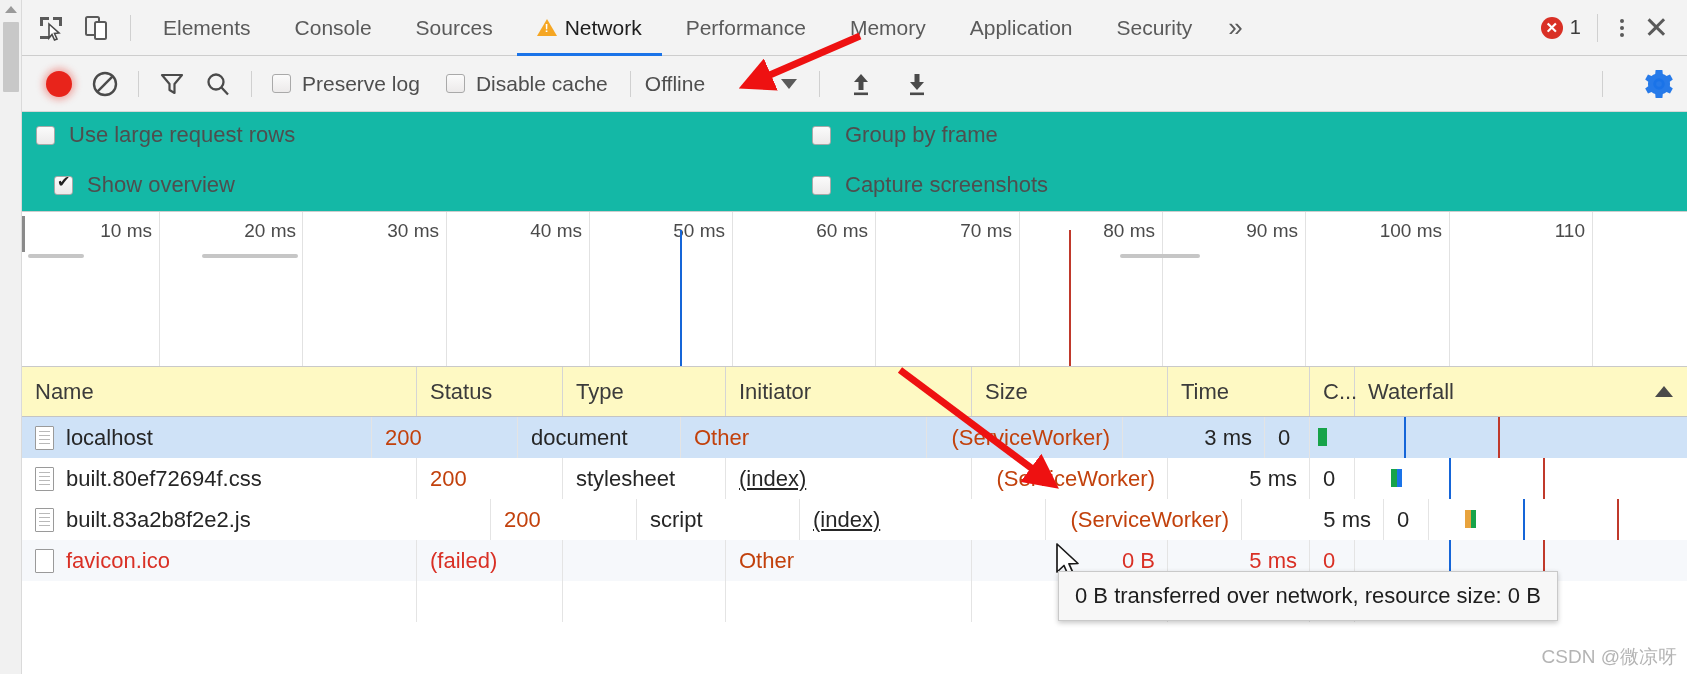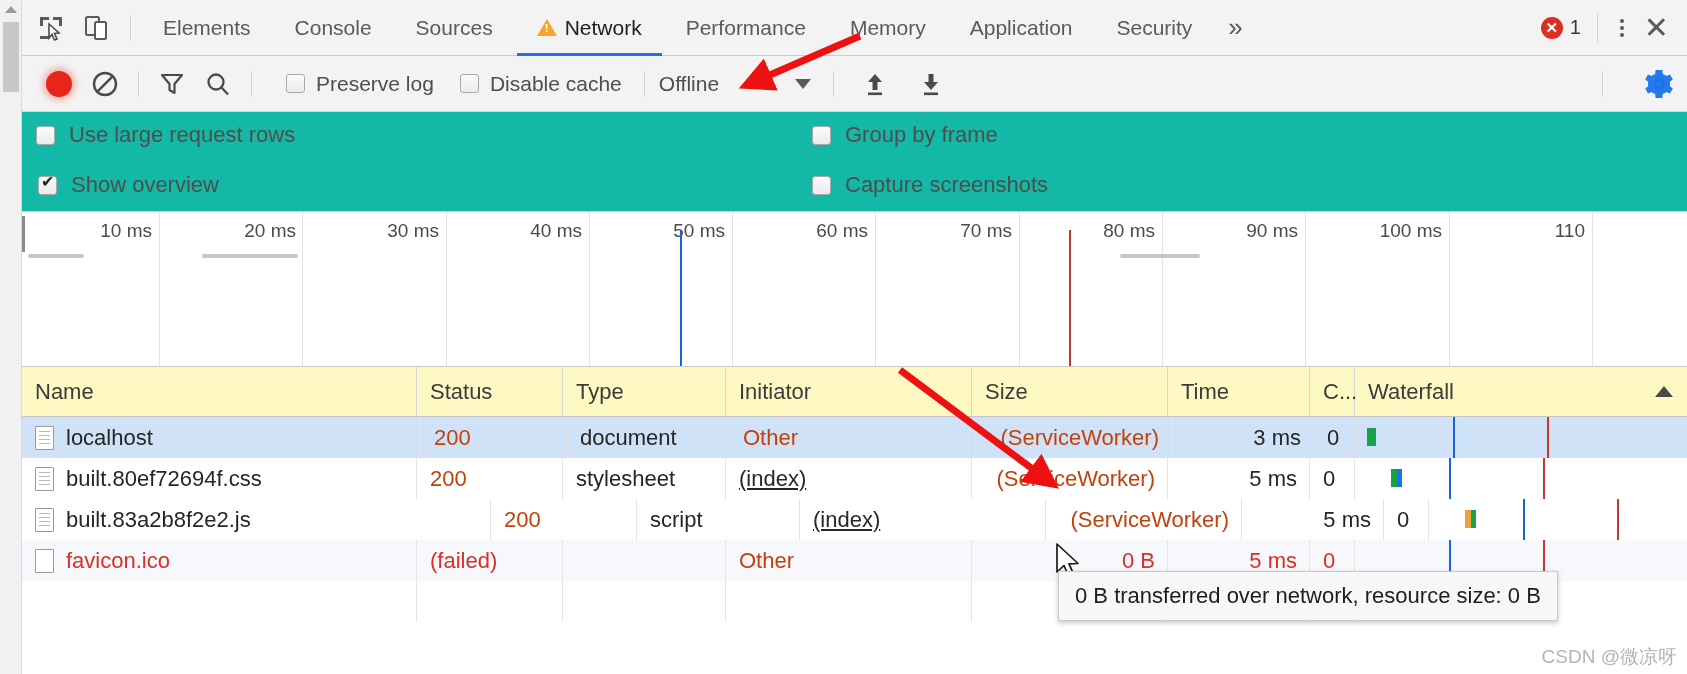--- a/index.html
+++ b/index.html
@@ -294,21 +294,21 @@
 
       <div class="icon-btn">
         <svg width="28" height="28" viewBox="0 0 28 28">
           <circle cx="12" cy="12" r="7.5" fill="none" stroke="#4a4a4a" stroke-width="2.3"></circle>
           <line x1="17.5" y1="17.5" x2="24" y2="24.5" stroke="#4a4a4a" stroke-width="2.3"></line>
         </svg>
       </div>
 
       <div class="tb-sep"></div>
 
-      <label class="chk-wrap" style="margin-left:24px;">
+      <label class="chk-wrap" style="margin-left:10px;">
         <span class="chk"></span>
         <span class="chk-label">Preserve log</span>
       </label>
 
       <label class="chk-wrap" style="margin-left:26px;">
         <span class="chk"></span>
         <span class="chk-label">Disable cache</span>
       </label>
 
       <div class="tb-sep" style="margin-left:22px;"></div>
@@ -341,21 +341,21 @@
         </svg>
       </div>
     </div>
 
     <div class="settings-pane">
       <label class="set-item" style="left:14px; top:10px;">
         <span class="chk"></span>
         <span class="set-label">Use large request rows</span>
       </label>
 
-      <label class="set-item" style="left:16px; top:60px;">
+      <label class="set-item" style="left:32px; top:60px;">
         <span class="chk checked"></span>
         <span class="set-label">Show overview</span>
       </label>
 
       <label class="set-item" style="left:790px; top:10px;">
         <span class="chk"></span>
         <span class="set-label">Group by frame</span>
       </label>
 
       <label class="set-item" style="left:790px; top:60px;">
@@ -423,21 +423,21 @@
         <div class="th" style="width:45px;">
           <span>C...</span>
         </div>
         <div class="th" style="flex:1 1 auto; border-right:none;">
           <span>Waterfall</span>
           <span class="sort-tri"></span>
         </div>
       </div>
 
       <div class="trow selected">
-        <div class="td" style="width:399px;">
+        <div class="td" style="width:350px;">
           <span class="file-ico"></span>
           <span>localhost</span>
         </div>
         <div class="td muted" style="width:146px;">200</div>
         <div class="td" style="width:163px;">document</div>
         <div class="td muted" style="width:246px;">Other</div>
         <div class="td muted num" style="width:196px;">(ServiceWorker)</div>
         <div class="td num" style="width:142px;">3 ms</div>
         <div class="td" style="width:45px;">0</div>
         <div class="wf">

